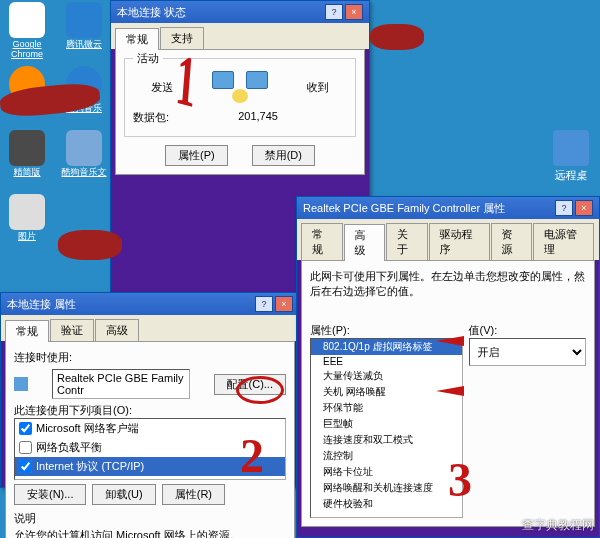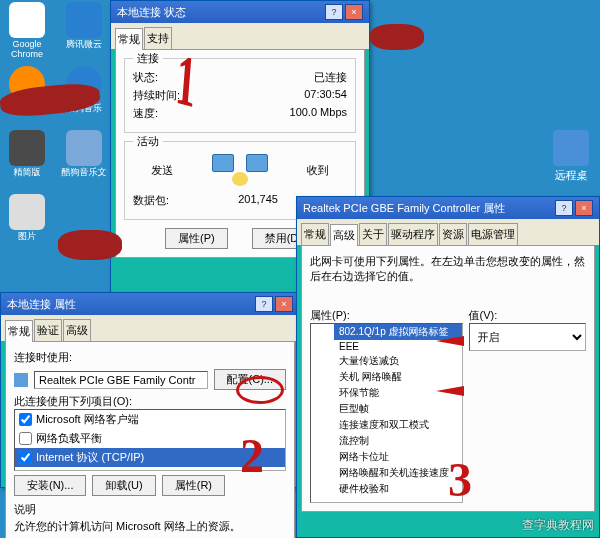--- a/index.html
+++ b/index.html
@@ -1,61 +1,61 @@
 <!DOCTYPE html>
 <html><head>
 <meta charset="utf-8">
 <style>
 * { box-sizing: border-box; margin: 0; padding: 0; font-family: "Microsoft YaHei", SimSun, sans-serif; font-size: 11px; }
 body { width: 600px; height: 538px; background: #2a8cc7; position: relative; overflow: hidden; }
 
 
 .desktop { position: absolute; top: 0; left: 0; width: 120px; height: 300px; }
-.dicon { width: 50px; height: 60px; text-align: center; color: #fff; display: inline-block; margin: 2px; vertical-align: top; }
+.dicon { width: 50px; height: 60px; text-align: center; color: #fff; display: inline-block; margin: 2px; vertical-align: top; text-decoration: underline; }
 .dicon .ibox { width: 36px; height: 36px; margin: 0 auto 2px; border-radius: 6px; }
 .dicon span { font-size: 9px; display: block; line-height: 1.1; }
 
 
-.window { position: absolute; background: #14b8a6; border: 1px solid #0055ae; box-shadow: 2px 2px 4px rgba(0,0,0,.3); }
+.window { position: absolute; background: #4c1d95; border: 1px solid #0055ae; box-shadow: 2px 2px 4px rgba(0,0,0,.3); }
 .titlebar { background: linear-gradient(#3b77d6,#2861c4); color: #fff; padding: 3px 6px; display: flex; justify-content: space-between; align-items: center; height: 22px; }
 .titlebar .t { font-size: 11px; }
 .tbtns { display: flex; gap: 2px; }
 .tbtn { width: 18px; height: 16px; background: #d6e4ff; border: 1px solid #1a4a9e; font-size: 9px; text-align: center; line-height: 14px; color: #333; }
 .tbtn.close { background: #e86e5e; color: #fff; }
 .tabs { display: flex; padding: 4px 4px 0; background: #ece9d8; }
-.tab { padding: 3px 2px; border: 1px solid #999; border-bottom: none; background: #ece9d8; margin-right: 1px; font-size: 11px; cursor: pointer; }
+.tab { padding: 3px 10px; border: 1px solid #999; border-bottom: none; background: #ece9d8; margin-right: 1px; font-size: 11px; cursor: pointer; }
 .tab.active { background: #fcfcfc; position: relative; top: 1px; z-index: 2; }
 .panel { background: #fcfcfc; border: 1px solid #999; margin: 0 4px 4px; padding: 8px; position: relative; }
 
 
 #w1 { left: 110px; top: 0; width: 260px; height: 310px; }
 .group { border: 1px solid #ccc; padding: 8px; margin-bottom: 8px; position: relative; }
 .group > .gt { position: absolute; top: -8px; left: 8px; background: #fcfcfc; padding: 0 4px; }
 .row { display: flex; justify-content: space-between; margin: 3px 0; }
 .activity { display: flex; justify-content: space-around; align-items: center; }
 .compicon { width: 60px; height: 40px; position: relative; }
 .compicon::before, .compicon::after { content: ""; position: absolute; width: 20px; height: 16px; background: #5da3dd; border: 1px solid #2a6aa8; top: 4px; border-radius: 2px; }
 .compicon::before { left: 2px; } .compicon::after { right: 2px; }
 .compicon .link { position: absolute; top: 22px; left: 22px; width: 16px; height: 14px; background: #f5d75a; border-radius: 50%; }
 .btnrow { display: flex; gap: 24px; justify-content: center; margin-top: 6px; }
 .btn { padding: 2px 12px; border: 1px solid #888; background: #f0f0f0; cursor: pointer; font-size: 11px; }
 
 
 #w2 { left: 0; top: 292px; width: 300px; height: 196px; }
-.cfgrow { display: flex; align-items: center; gap: 6px; margin: 4px 0; }
+.cfgrow { display: flex; align-items: center; gap: 24px; margin: 4px 0; }
 .inset { border: 1px inset #aaa; padding: 2px 4px; background: #fff; flex: 1; }
 .listbox { border: 1px inset #aaa; background: #fff; height: 62px; overflow: hidden; }
 .li { padding: 2px 4px; display: flex; align-items: center; gap: 4px; }
 .li input { margin: 0; }
 .li.sel { background: #316ac5; color: #fff; }
 
 
 #w3 { left: 296px; top: 196px; width: 304px; height: 342px; }
 .alist { border: 1px inset #aaa; background: #fff; height: 180px; overflow: hidden; }
-.alist .ai { padding: 1px 5px; font-size: 10px; margin-left: 23px; }
+.alist .ai { padding: 1px 12px; font-size: 10px; }
 .alist .ai.sel { background: #316ac5; color: #fff; }
 .valbox { border: 1px inset #aaa; background: #fff; padding: 6px 4px; width: 100%; }
 
 
 .ann { position: absolute; pointer-events: none; z-index: 50; }
 .red { color: #c41414; font-family: cursive; font-weight: bold; }
 .circle { border: 3px solid #c41414; border-radius: 50%; }
 .arrow { width: 0; height: 0; border-top: 5px solid transparent; border-bottom: 5px solid transparent; border-right: 28px solid #c41414; }
 .stroke { background: #a02020; border-radius: 40%; }
 
@@ -86,35 +86,20 @@
     <div class="tbtns">
       <div class="tbtn">?</div>
       <div class="tbtn close">×</div>
     </div>
   </div>
   <div class="tabs">
     <div class="tab active">常规</div>
     <div class="tab">支持</div>
   </div>
   <div class="panel">
-    <div class="group">
-      <span class="gt">连接</span>
-      <div class="row">
-          <span>状态:</span>
-          <span>已连接</span>
-        </div>
-      <div class="row">
-          <span>持续时间:</span>
-          <span>07:30:54</span>
-        </div>
-      <div class="row">
-          <span>速度:</span>
-          <span>100.0 Mbps</span>
-        </div>
-    </div>
     <div class="group">
       <span class="gt">活动</span>
       <div class="activity">
         <span>发送</span>
         <div class="compicon">
             <div class="link"></div>
           </div>
         <span>收到</span>
       </div>
       <div class="row">

